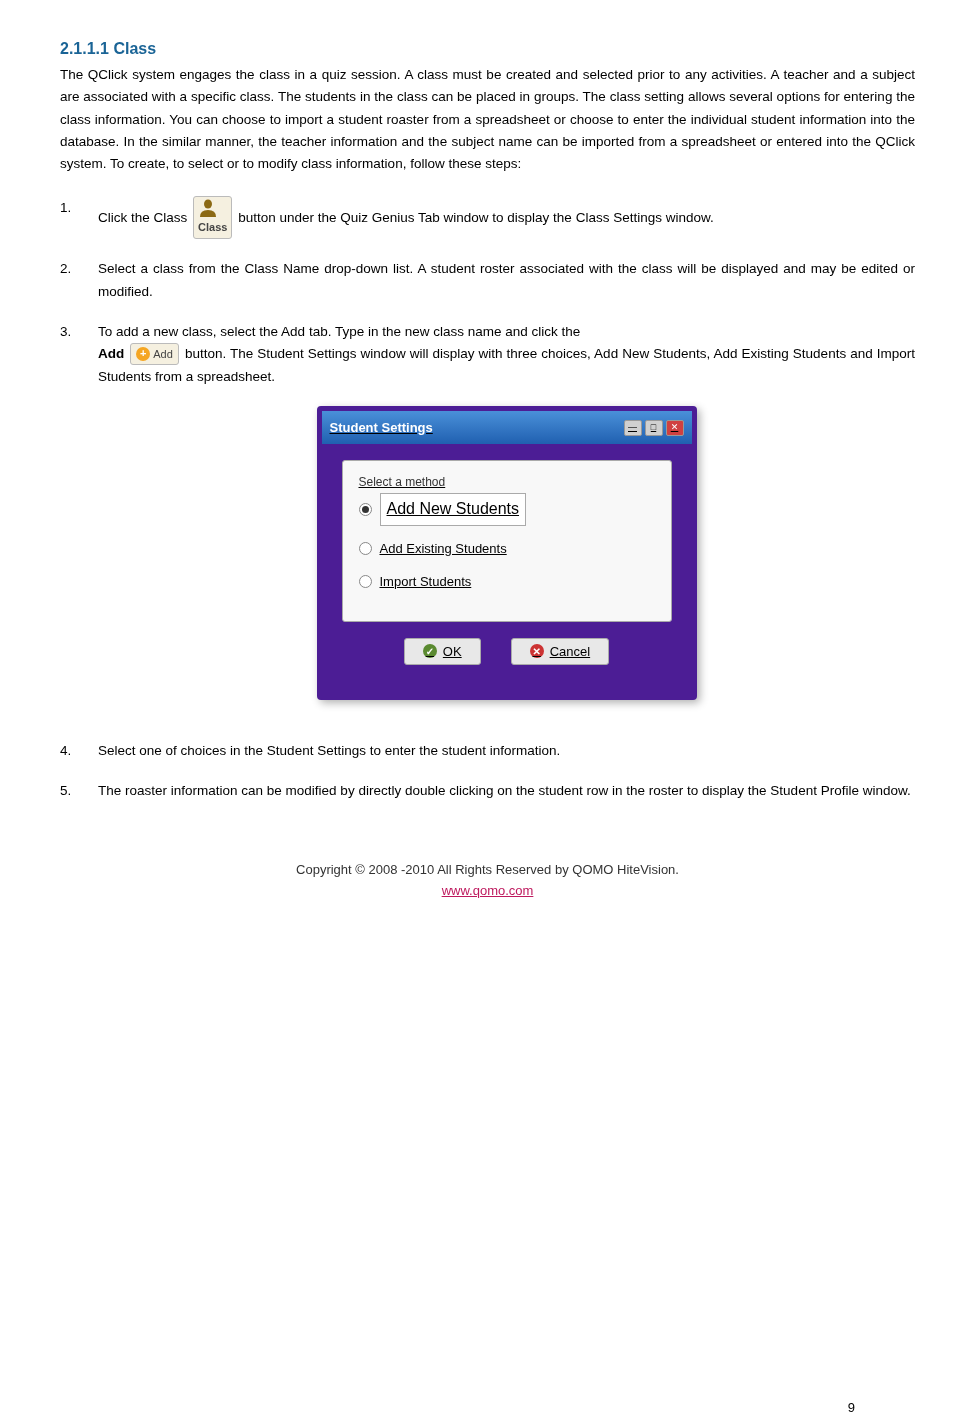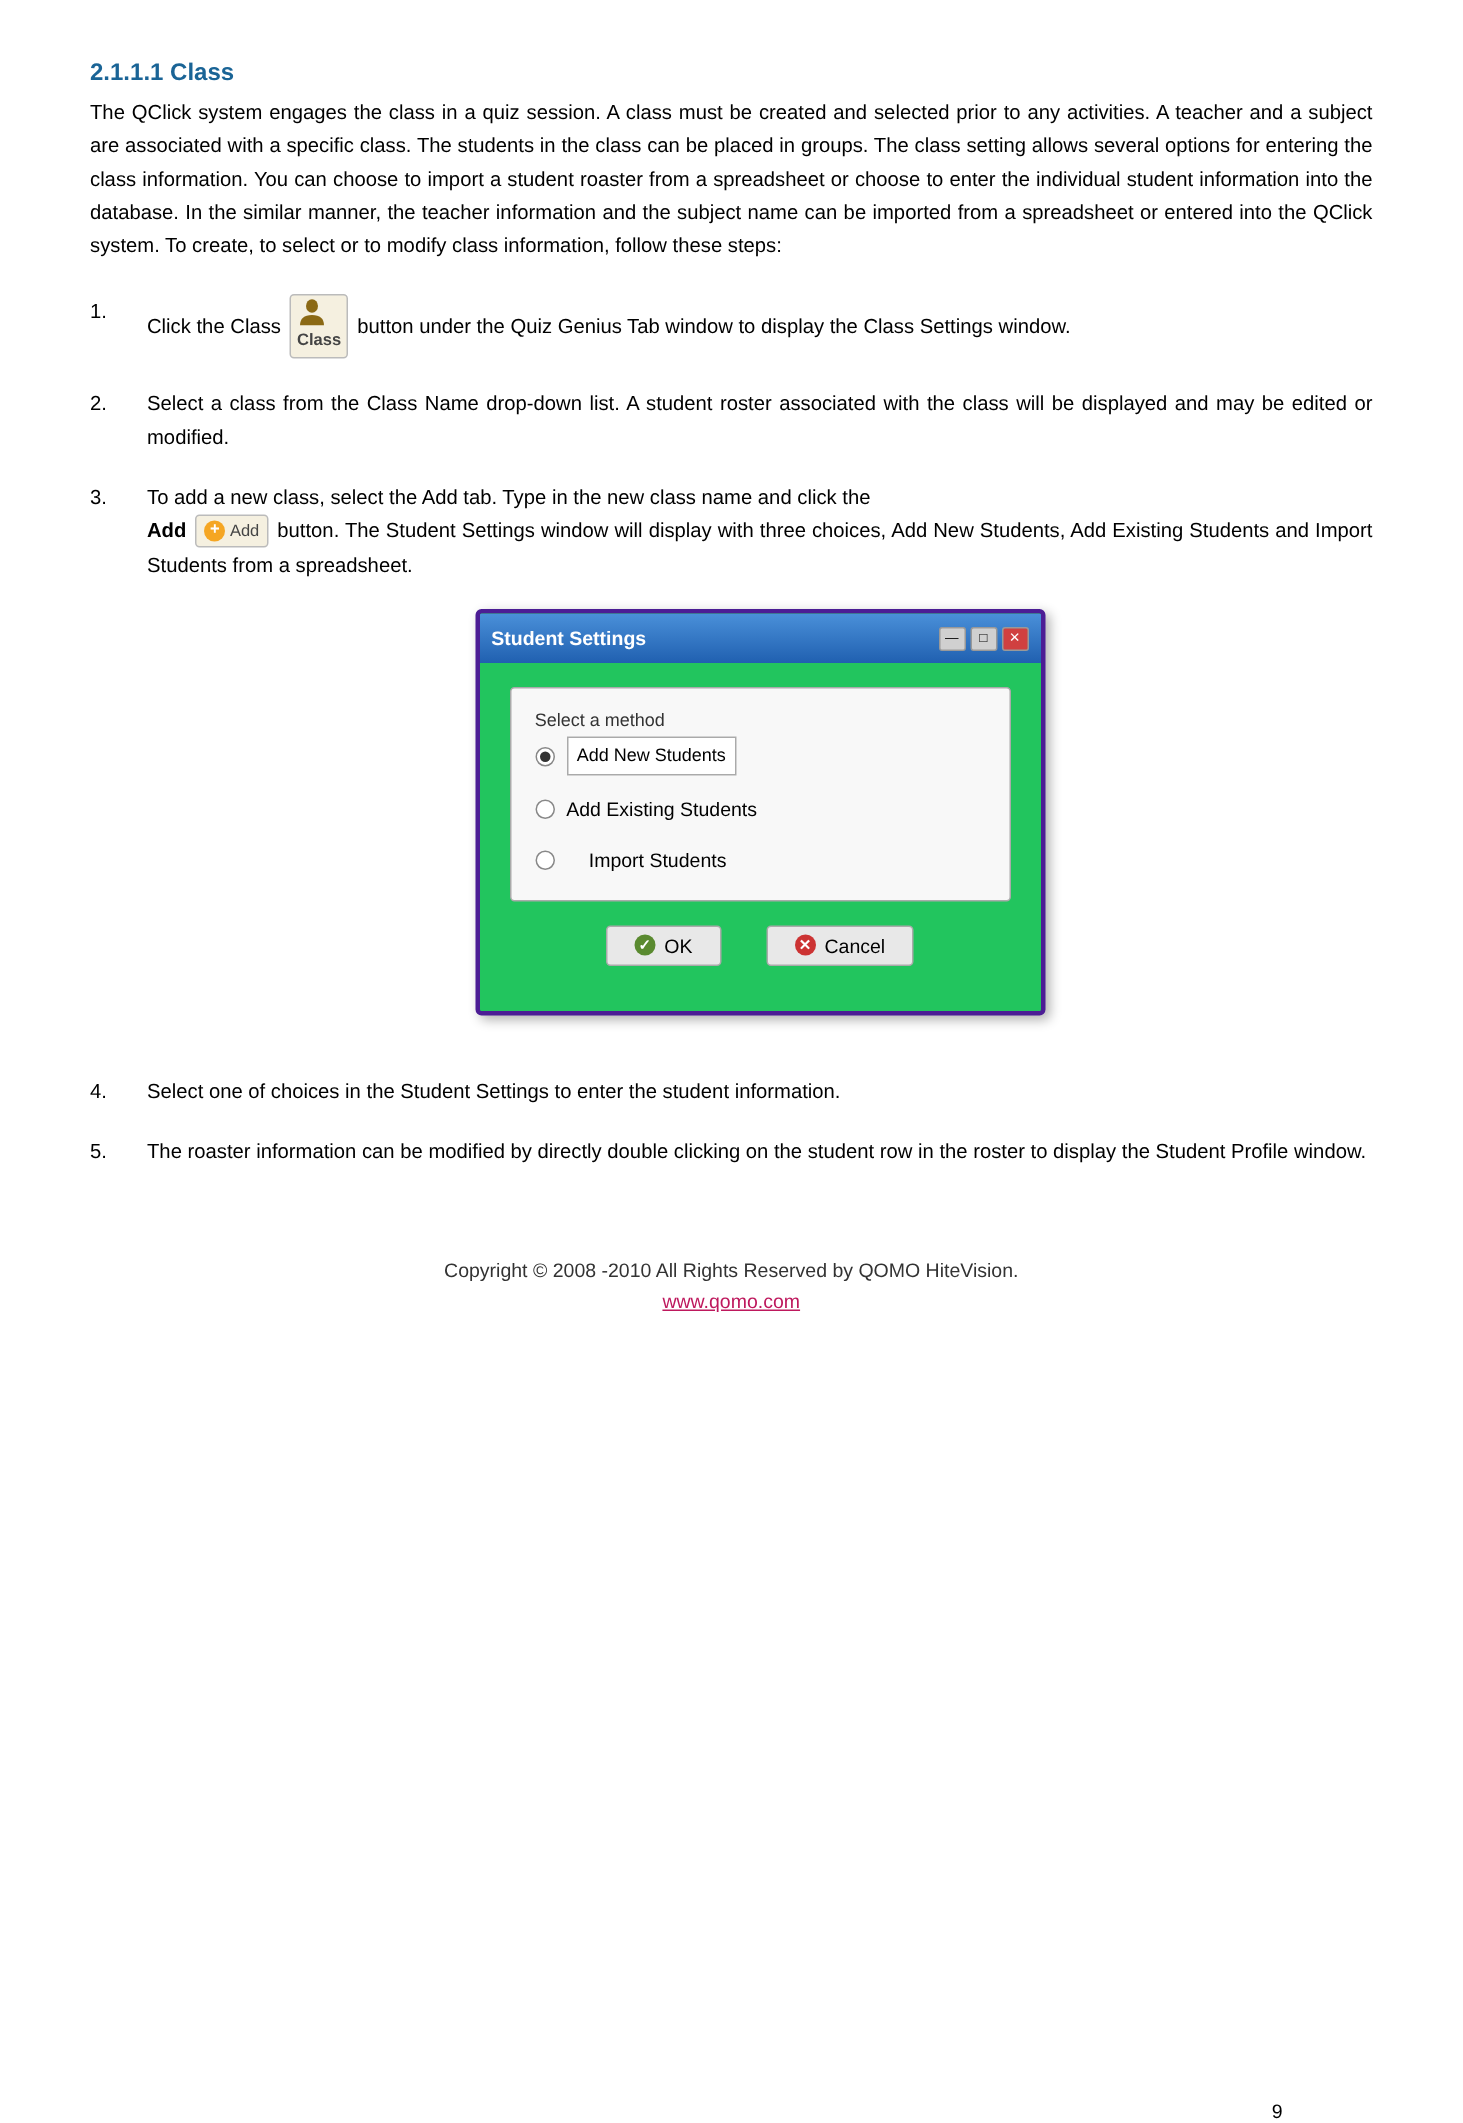--- a/index.html
+++ b/index.html
@@ -50,25 +50,26 @@
       flex: 1;
     }
     
     .dialog-container {
       display: flex;
       justify-content: center;
       margin: 18px 0 22px 0;
     }
     .dialog-box {
       width: 380px;
-      border: 3px solid #4c1d95;
+      border: 5px solid #4c1d95;
       border-radius: 4px;
-      background: #22c55e;
+      background: #4c1d95;
       box-shadow: 3px 3px 8px rgba(0,0,0,0.3);
       overflow: hidden;
+      text-decoration: underline;
     }
     .dialog-titlebar {
       background: linear-gradient(to bottom, #4a90d9, #2060b0);
       padding: 6px 8px;
       display: flex;
       align-items: center;
       justify-content: space-between;
     }
     .dialog-title {
       color: white;
@@ -109,22 +110,21 @@
       font-size: 12px;
       color: #333;
     }
     .radio-option {
       display: flex;
       align-items: center;
       margin-bottom: 12px;
       font-size: 13px;
     }
     .radio-option:last-child {
-      margin-bottom: 0;
-      gap: 15px;
+      margin-bottom: 12px;
     }
     .radio-btn {
       width: 13px;
       height: 13px;
       border: 1px solid #888;
       border-radius: 50%;
       margin-right: 8px;
       display: flex;
       align-items: center;
       justify-content: center;
@@ -143,21 +143,21 @@
       height: 13px;
       border: 1px solid #888;
       border-radius: 50%;
       margin-right: 8px;
       background: white;
       flex-shrink: 0;
     }
     .option-label-box {
       border: 1px solid #aaa;
       padding: 2px 6px;
-      font-size: 12px;
+      font-size: 16px;
       background: white;
     }
     .dialog-footer {
       display: flex;
       justify-content: center;
       gap: 30px;
       padding: 0 10px 14px 10px;
     }
     .dlg-btn {
       display: flex;

